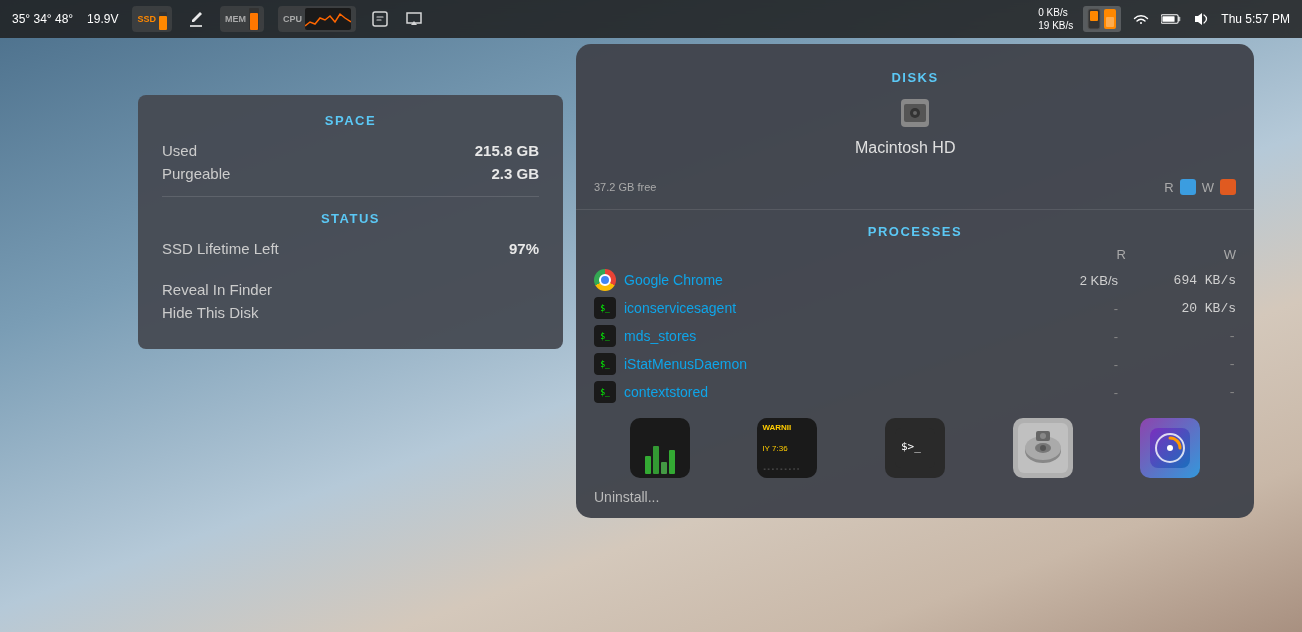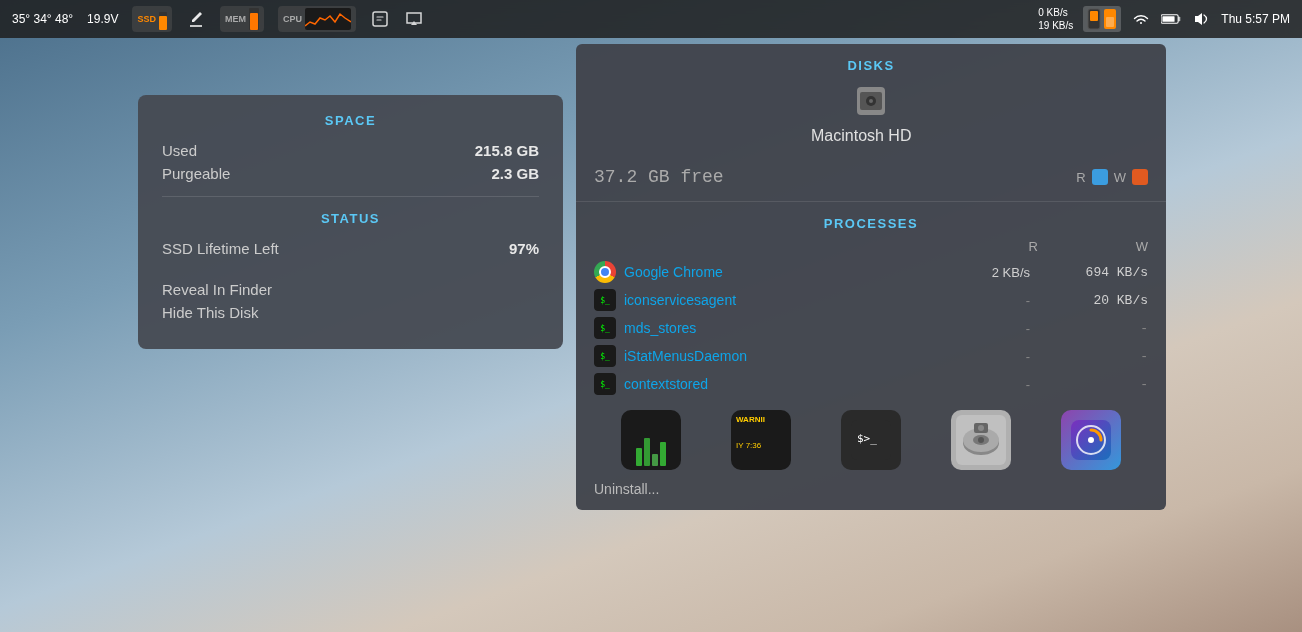--- a/index.html
+++ b/index.html
@@ -143,24 +143,24 @@
       font-size: 15px;
       margin-bottom: 6px;
       cursor: pointer;
     }
 
     
     .istat-panel {
       position: absolute;
       top: 44px;
       left: 576px;
-      width: 590px;
+      width: 678px;
       background: rgba(65,68,76,0.97);
-      border-radius: 6px;
-      padding: 0 0 10px 0;
+      border-radius: 15px;
+      padding: 12px 0 10px 0;
       z-index: 50;
       color: #ccc;
     }
 
     .istat-panel-title {
       text-align: center;
       color: #5bc8f5;
       font-size: 13px;
       font-weight: 600;
       letter-spacing: 1.5px;
@@ -206,23 +206,22 @@
     }
 
     .disk-free-row {
       display: flex;
       align-items: center;
       justify-content: space-between;
       padding: 2px 18px 10px;
     }
 
     .disk-free-text {
-      font-size: 18px;
+      font-size: 11px;
       color: #aaa;
-      font-family: Liberation Mono, monospace;
     }
 
     .disk-rw-icons {
       display: flex;
       align-items: center;
       gap: 6px;
       font-size: 13px;
       color: #bbb;
     }
 
@@ -370,24 +369,24 @@
     .act-bar {
       width: 6px;
       border-radius: 1px;
     }
 
     
     .icon-console {
       background: #1a1a1a;
       display: flex;
       align-items: flex-start;
-      justify-content: flex-start;
+      justify-content: space-between;
       padding: 5px;
       flex-direction: column;
-      gap: 17px;
+      gap: 1px;
     }
 
     .console-warning {
       font-size: 8px;
       color: #ffcc00;
       font-weight: bold;
     }
 
     
     .icon-terminal {

